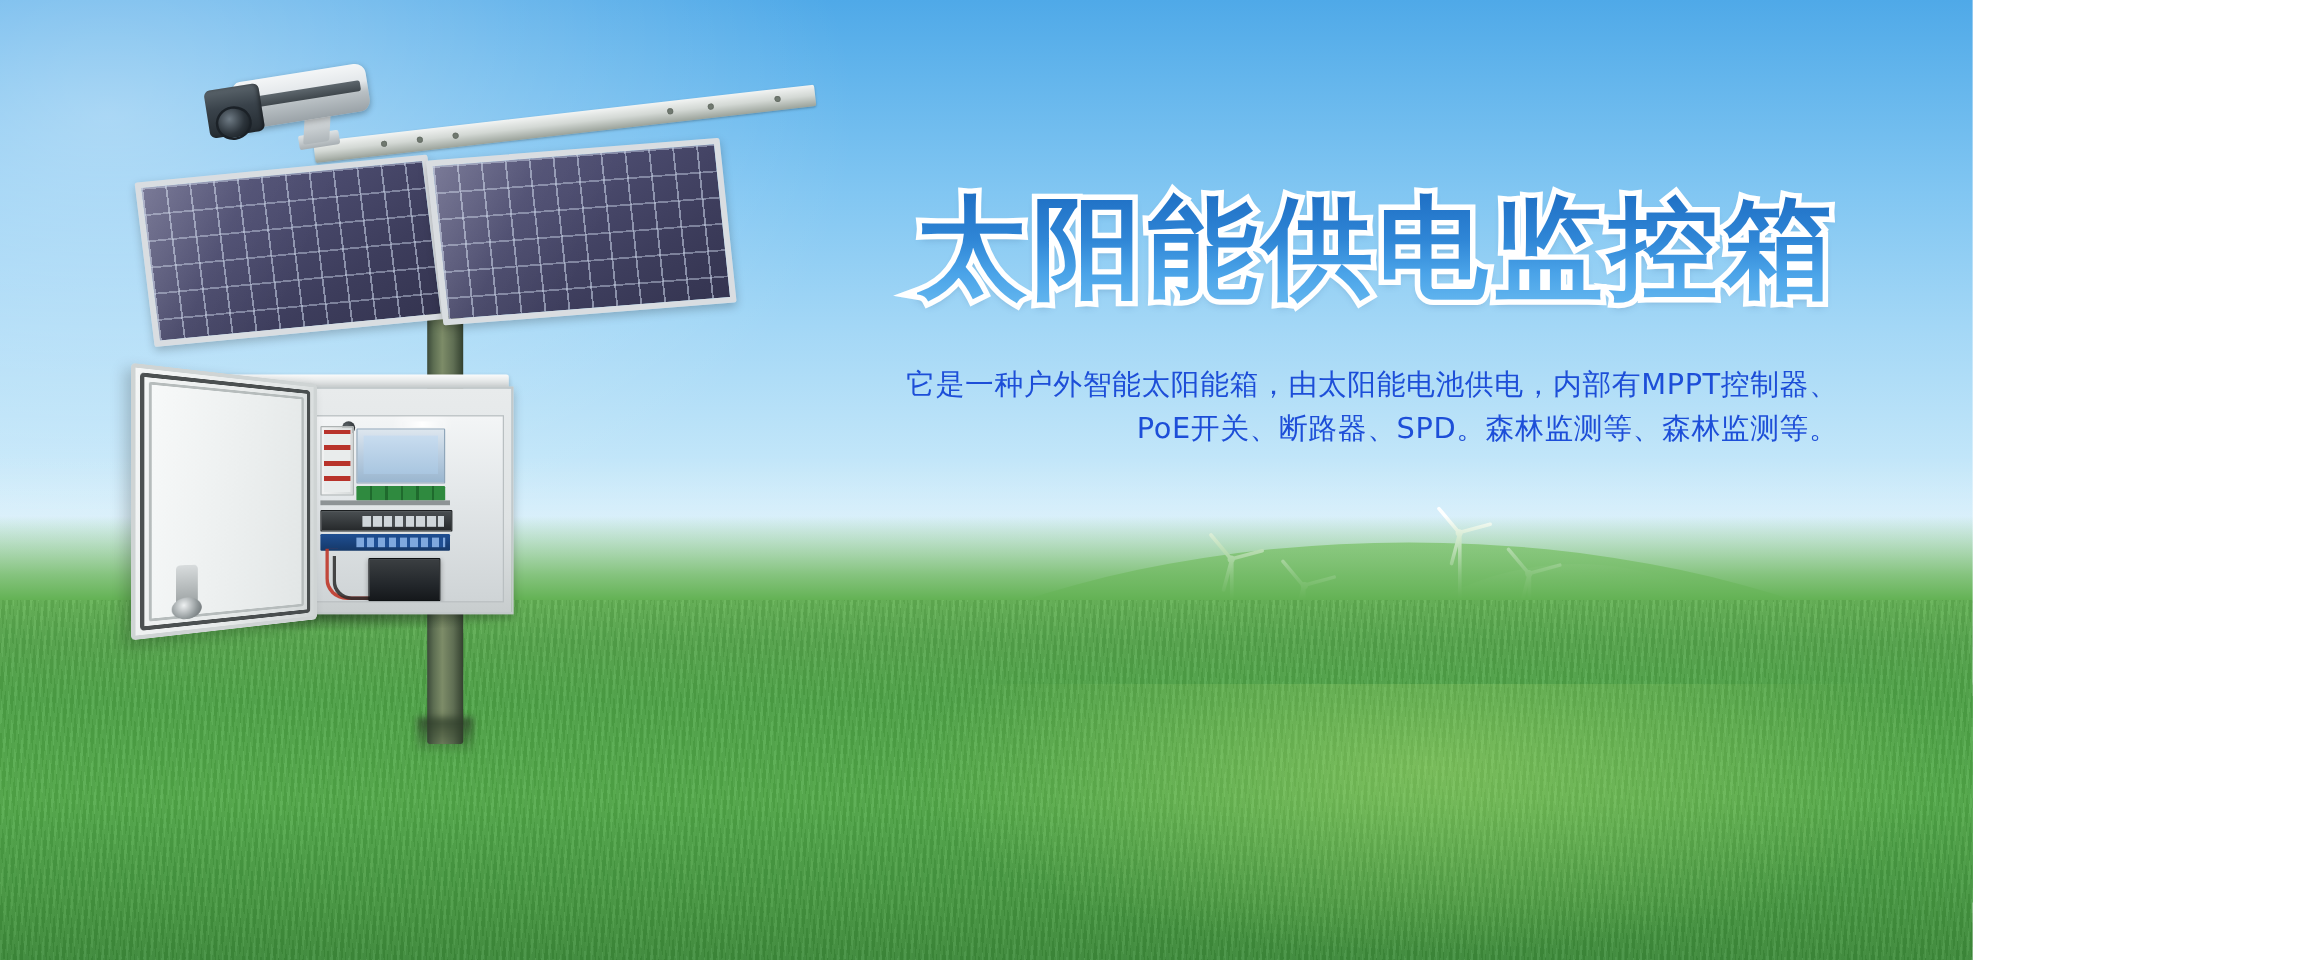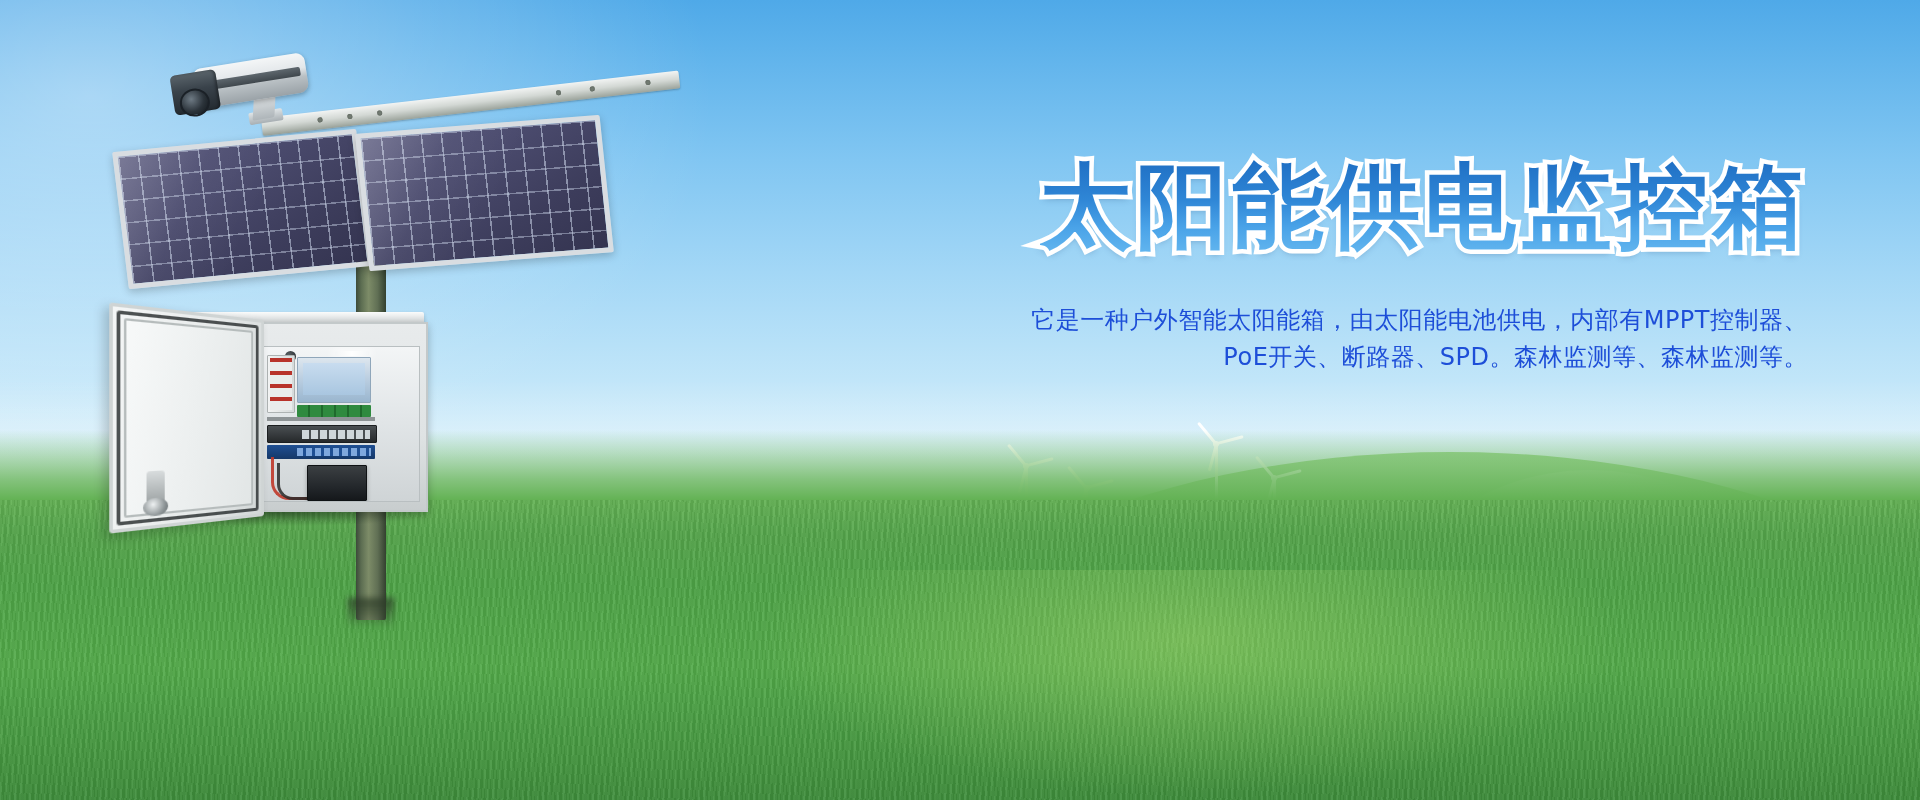--- a/index.html
+++ b/index.html
@@ -1,18 +1,18 @@
 <!DOCTYPE html>
 <html><head>
 <meta charset="utf-8">
 <style>
   html,body{margin:0;padding:0;}
   body{width:1920px;height:800px;overflow:hidden;font-family:"Liberation Sans","DejaVu Sans",sans-serif;}
 
-  #banner{position:relative;width:1920px;height:800px;overflow:hidden;}
+  #banner{position:relative;width:1644px;height:800px;overflow:hidden;}
 
   
   .sky{position:absolute;inset:0;
        background:linear-gradient(to bottom,
          #4fa9e8 0%, #63b5ec 8%, #81c6f2 20%, #a3d7f6 34%,
          #c2e6f9 48%, #d9f0fa 60%, #e9f7fb 70%, #f2fbfa 78%, #f6fbf6 85%);}
   .sun-glow{position:absolute;left:-180px;top:-120px;width:900px;height:620px;
        background:radial-gradient(ellipse at 30% 35%, rgba(255,255,255,.42) 0%, rgba(255,255,255,.16) 42%, rgba(255,255,255,0) 70%);}
   .haze{position:absolute;left:0;right:0;top:380px;height:200px;
        background:linear-gradient(to bottom, rgba(255,255,255,0) 0%, rgba(255,255,255,.55) 60%, rgba(255,255,255,.82) 100%);}

